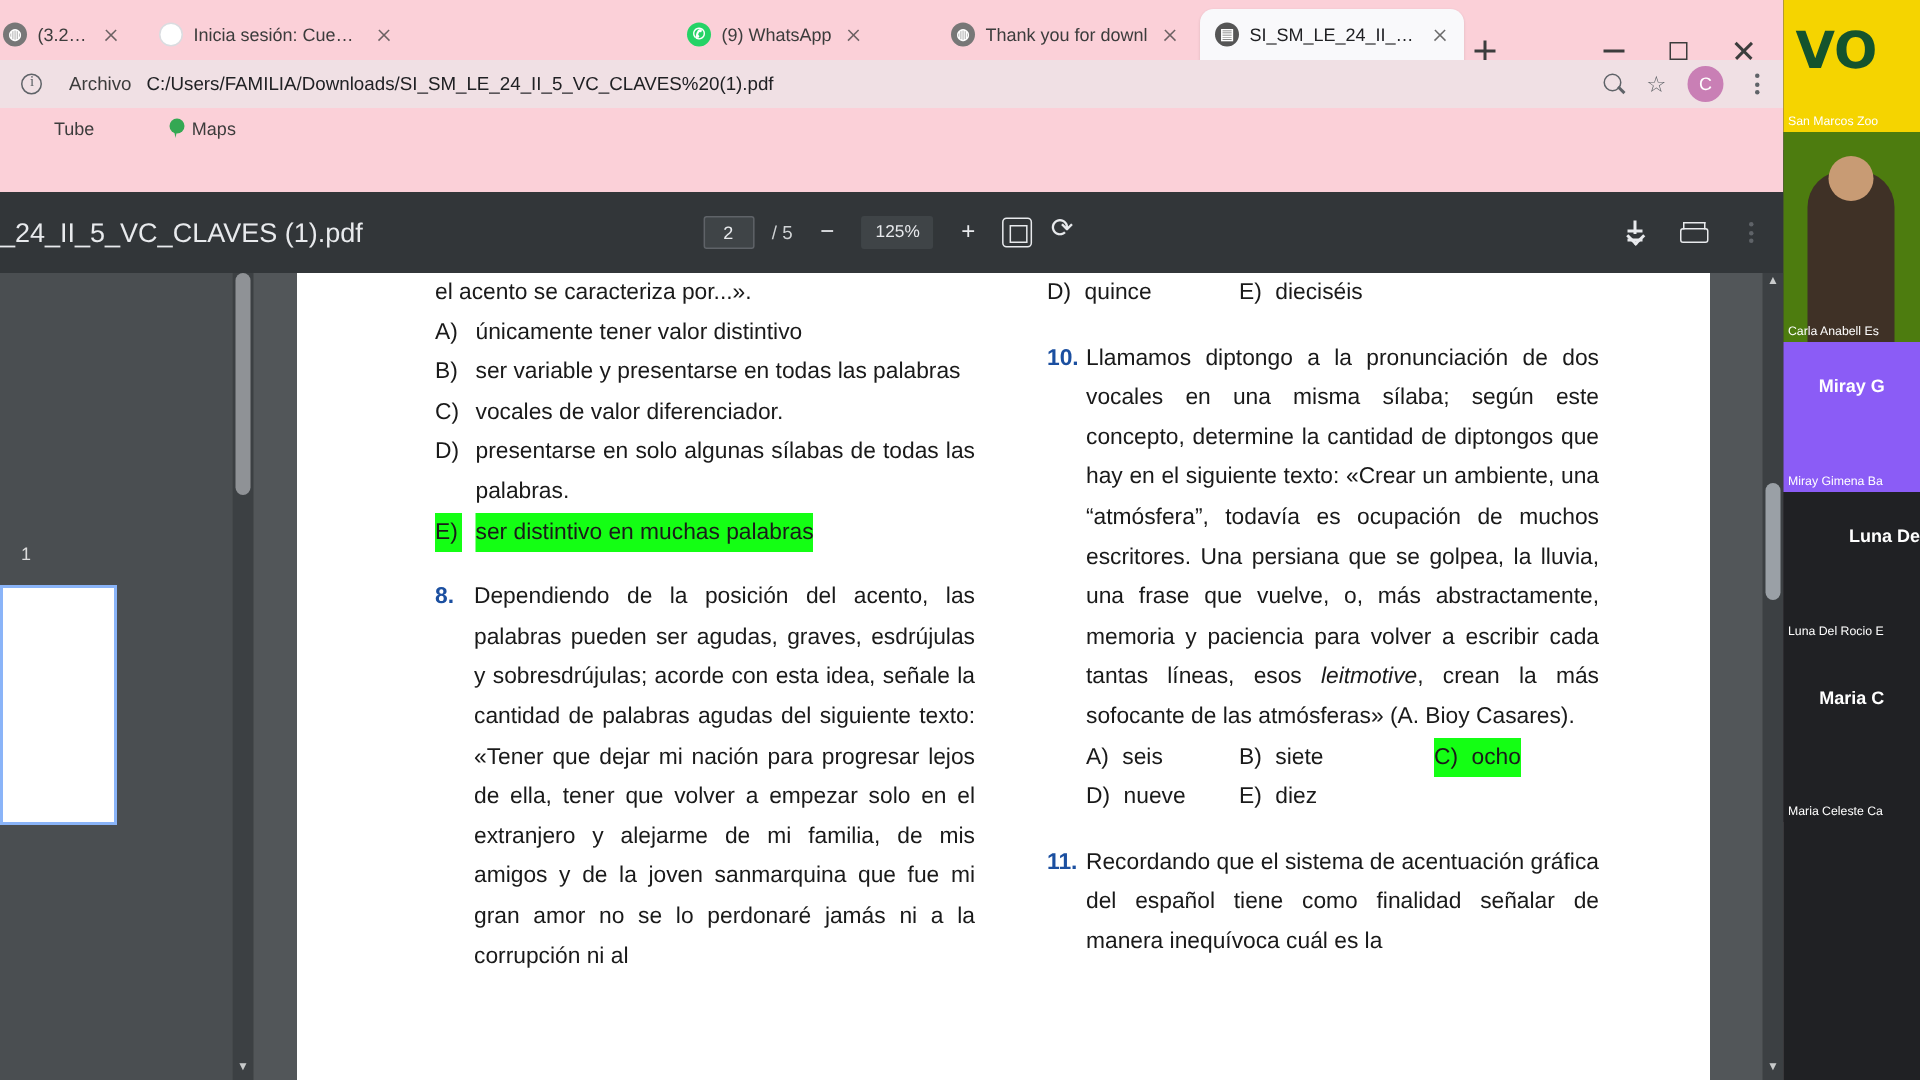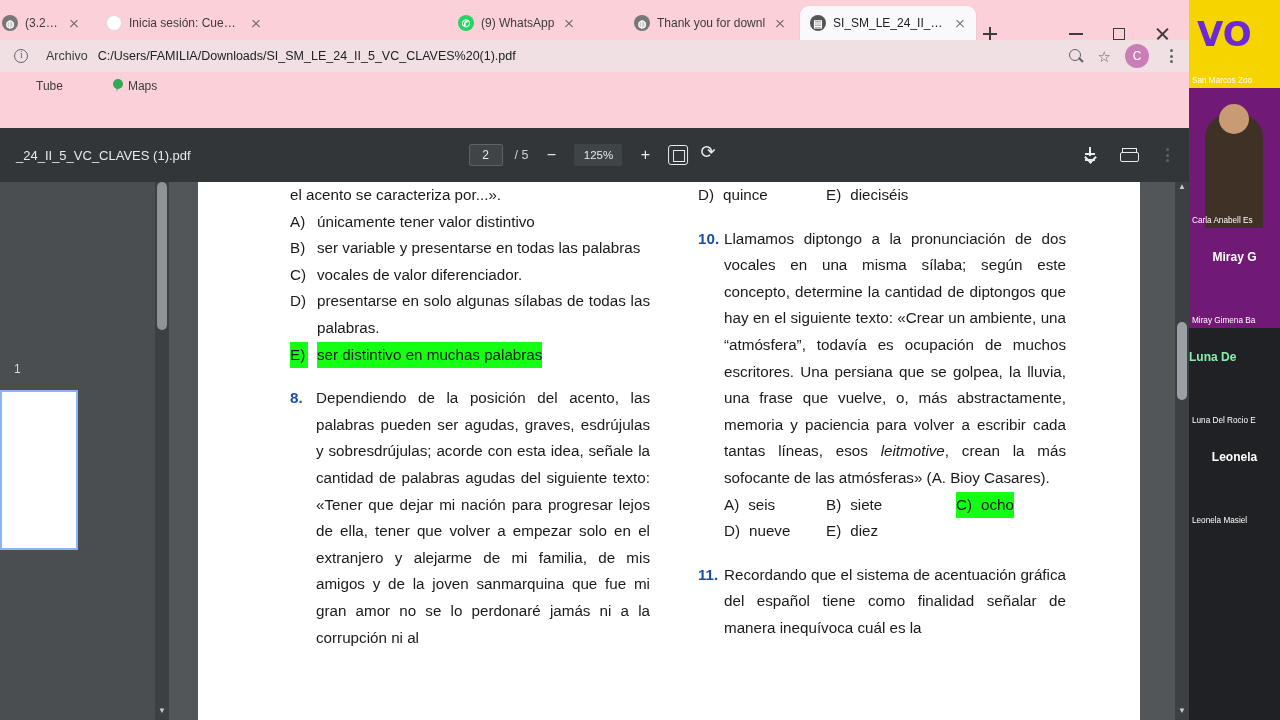--- a/index.html
+++ b/index.html
@@ -77,21 +77,21 @@
   .pin { width:10px; height:14px; position:relative; }
   .pin:before { content:""; position:absolute; left:0; top:0; width:10px; height:10px; border-radius:50% 50% 50% 50%; background:#34a853; }
   .pin:after { content:""; position:absolute; left:3.5px; top:8px; border-left:1.5px solid transparent; border-right:1.5px solid transparent; border-top:5px solid #34a853; }
 
   
   .pdftop {
     position:absolute; left:0; top:128px; width:1189px; height:54px;
     background:#323639; color:#e8eaed; font-size:12.5px;
     display:flex; align-items:center;
   }
-  .pdfname { padding-left:16px; font-size:13px; white-space:nowrap; }
+  .pdfname { padding-left:0px; font-size:18px; white-space:nowrap; }
   .pdfcenter { position:absolute; left:50%; transform:translateX(-50%); display:flex; align-items:center; gap:12px; }
   .pagebox {
     width:34px; height:22px; background:#3f4447; border:1px solid #5f6368;
     border-radius:2px; color:#e8eaed; font-size:12px; display:flex; align-items:center; justify-content:center;
   }
   .pagetot { font-size:12.5px; color:#cfd2d4; }
   .zbtn { width:22px; height:22px; display:flex; align-items:center; justify-content:center; font-size:16px; color:#e8eaed; }
   .zval { min-width:48px; height:22px; background:#3f4447; border-radius:2px; display:flex; align-items:center; justify-content:center; font-size:11.5px; }
   .fitbtn { width:20px; height:20px; border:1.5px solid #e8eaed; border-radius:3px; position:relative; }
   .fitbtn:after { content:""; position:absolute; left:4px; top:4px; width:10px; height:10px; border:1.5px solid #e8eaed; }
@@ -144,28 +144,28 @@
   .hl { background:#14ff14; }
   .optrow { display:flex; }
   .optrow .cell { }
   em { font-style:italic; }
 
   
   .meetpanel { position:absolute; left:1189px; top:0; width:91px; height:720px; background:#202124; }
   .tile { position:relative; width:91px; overflow:hidden; }
   .tile .nm { position:absolute; left:3px; bottom:3px; color:#fff; font-size:8.2px; white-space:nowrap; }
   .t1 { height:88px; background:#f5d400; }
-  .t1 .vo { position:absolute; left:8px; top:14px; color:#6d28d9; font-size:34px; font-weight:bold; font-family:"DejaVu Sans", sans-serif; }
-  .t2 { height:140px; background:#701a75; }
+  .t1 .vo { position:absolute; left:8px; top:14px; color:#14532d; font-size:34px; font-weight:bold; font-family:"DejaVu Sans", sans-serif; }
+  .t2 { height:140px; background:#4d7c0f; }
   .t2 .body { position:absolute; left:16px; top:26px; width:58px; height:114px; background:#3f3126; border-radius:24px 24px 0 0; }
   .t2 .head { position:absolute; left:30px; top:16px; width:30px; height:30px; border-radius:50%; background:#c89b74; }
-  .t3 { height:100px; background:#701a75; }
+  .t3 { height:100px; background:#8b5cf6; }
   .t3 .nmbig { position:absolute; left:0; right:0; top:22px; text-align:center; color:#fff; font-size:12px; font-weight:bold; }
   .t4 { height:100px; background:#202124; }
-  .t4 .nmbig { position:absolute; left:0; right:0; top:22px; text-align:left; color:#86efac; font-size:12px; font-weight:bold; }
+  .t4 .nmbig { position:absolute; left:0; right:0; top:22px; text-align:right; color:#ffffff; font-size:12px; font-weight:bold; }
   .t5 { height:120px; background:#202124; }
   .t5 .nmbig { position:absolute; left:0; right:0; top:30px; text-align:center; color:#fff; font-size:12px; font-weight:bold; }
   .t6 { height:100px; background:#202124; }
   .t6 .nmbig { position:absolute; left:0; right:0; top:22px; text-align:center; color:#fff; font-size:12px; font-weight:bold; }
 </style>
 </head>
 <body>
 
 <div class="screen">
 
@@ -396,20 +396,20 @@
     <div class="tile t3">
       <span class="nmbig">Miray G</span>
       <span class="nm">Miray Gimena Ba</span>
     </div>
 
     <div class="tile t4">
       <span class="nmbig">Luna De</span>
       <span class="nm">Luna Del Rocio E</span>
     </div>
 
-
-    <div class="tile t6">
-      <span class="nmbig">Leonela</span>
-      <span class="nm">Leonela Masiel</span>
-    </div>
+    <div class="tile t5">
+      <span class="nmbig">Maria C</span>
+      <span class="nm">Maria Celeste Ca</span>
+    </div>
+
   </div>
 
 </div>
 
 </body></html>

